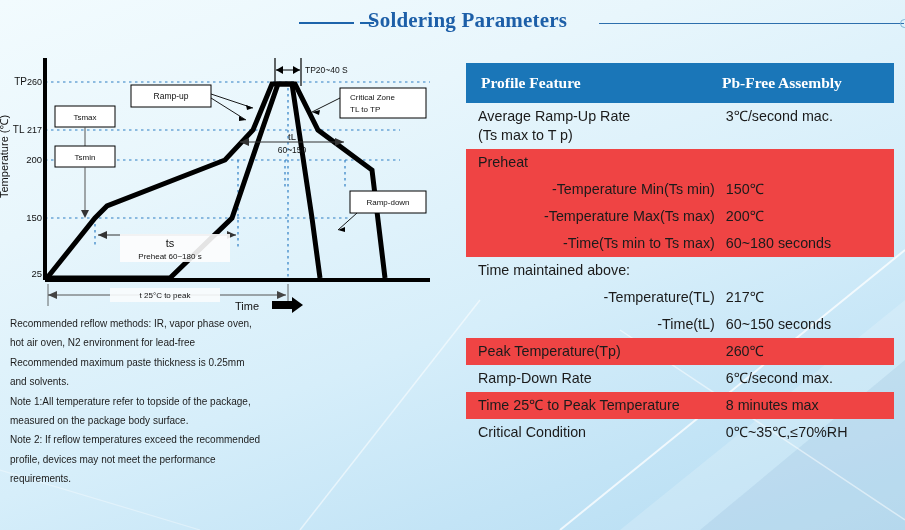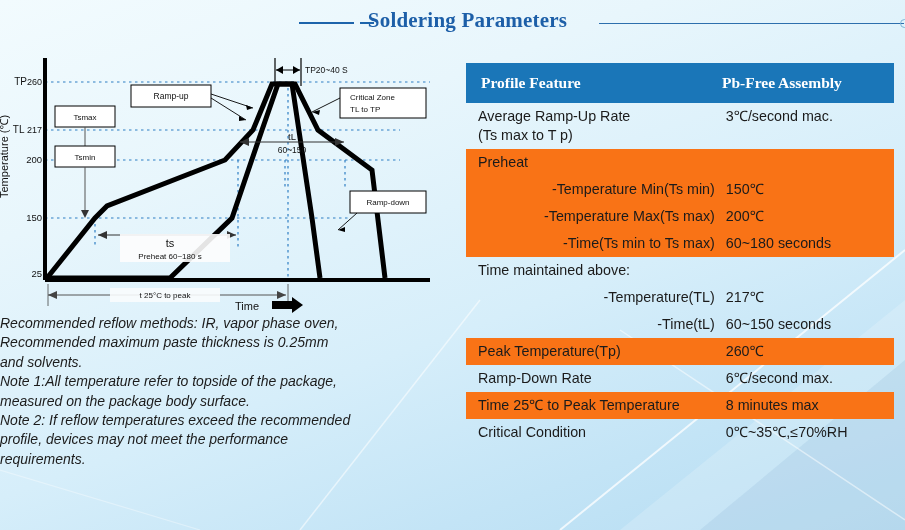--- a/index.html
+++ b/index.html
@@ -33,41 +33,41 @@
   .chart-wrap { position:absolute; left:0; top:48px; width:460px; height:265px; }
   .chart-wrap svg { display:block; }
   .yaxis-title {
     position:absolute; left:-4px; top:150px;
     transform: rotate(-90deg); transform-origin: left top;
     font-size:11px; color:#111; white-space:nowrap;
   }
 
   
   .notes {
-    position:absolute; left:0; top:314px; width:452px;
-    font-size:14px; line-height:19.4px; color:#1c1c1c;font-style:italic;
+    position:absolute; left:10px; top:314px; width:452px;
+    font-size:10px; line-height:19.4px; color:#1c1c1c;
   }
   .notes p { margin:0; }
 
   
   .table { position:absolute; left:466px; top:63px; width:428px; }
   .trow { display:flex; width:100%; align-items:flex-start; }
   .thead {
     background:#1a76b8; color:#ffffff;
     font-family:"Liberation Serif", serif; font-weight:bold;
     height:40px; align-items:center;
   }
   .thead .c1 { font-size:15.5px; padding-left:15px; }
   .thead .c2 { font-size:15.5px; }
   .c1 { width:256px; }
   .c2 { width:172px; }
   .trow.body { font-size:14.3px; color:#1b1b1b;gap:9px; }
   .trow.body .c1 { padding:4px 2px 4px 12px; line-height:19px; }
   .trow.body .c2 { padding:4px 2px 4px 0px; line-height:19px; }
-  .shade { background:#f97316; }
+  .shade { background:#ef4444; }
   .indent { padding-left:22px !important;text-align:right; }
   .sub { display:block; }
 </style>
 </head>
 <body>
 
 <div class="bg-streaks">
   <svg width="905" height="530" viewBox="0 0 905 530">
     <polygon points="905,300 905,530 620,530" fill="#ffffff" opacity="0.18"></polygon>
     <polygon points="700,530 905,360 905,530" fill="#8fb8d4" opacity="0.22"></polygon>
@@ -198,20 +198,21 @@
       <text x="247" y="262" font-size="11" fill="#111" text-anchor="middle" font-family="Liberation Sans, sans-serif">Time</text>
       <g>
         <path d="M 272,253 L 292,253 L 292,249 L 303,257 L 292,265 L 292,261 L 272,261 Z" fill="#000"></path>
       </g>
     </g>
   </svg>
 </div>
 
 <div class="notes">
   <p>Recommended reflow methods: IR, vapor phase oven,</p>
+  <p>hot air oven, N2 environment for lead-free</p>
   <p>Recommended maximum paste thickness is 0.25mm</p>
   <p>and solvents.</p>
   <p>Note 1:All temperature refer to topside of the package,</p>
   <p>measured on the package body surface.</p>
   <p>Note 2: If reflow temperatures exceed the recommended</p>
   <p>profile, devices may not meet the performance</p>
   <p>requirements.</p>
 </div>
 
 <div class="table">

